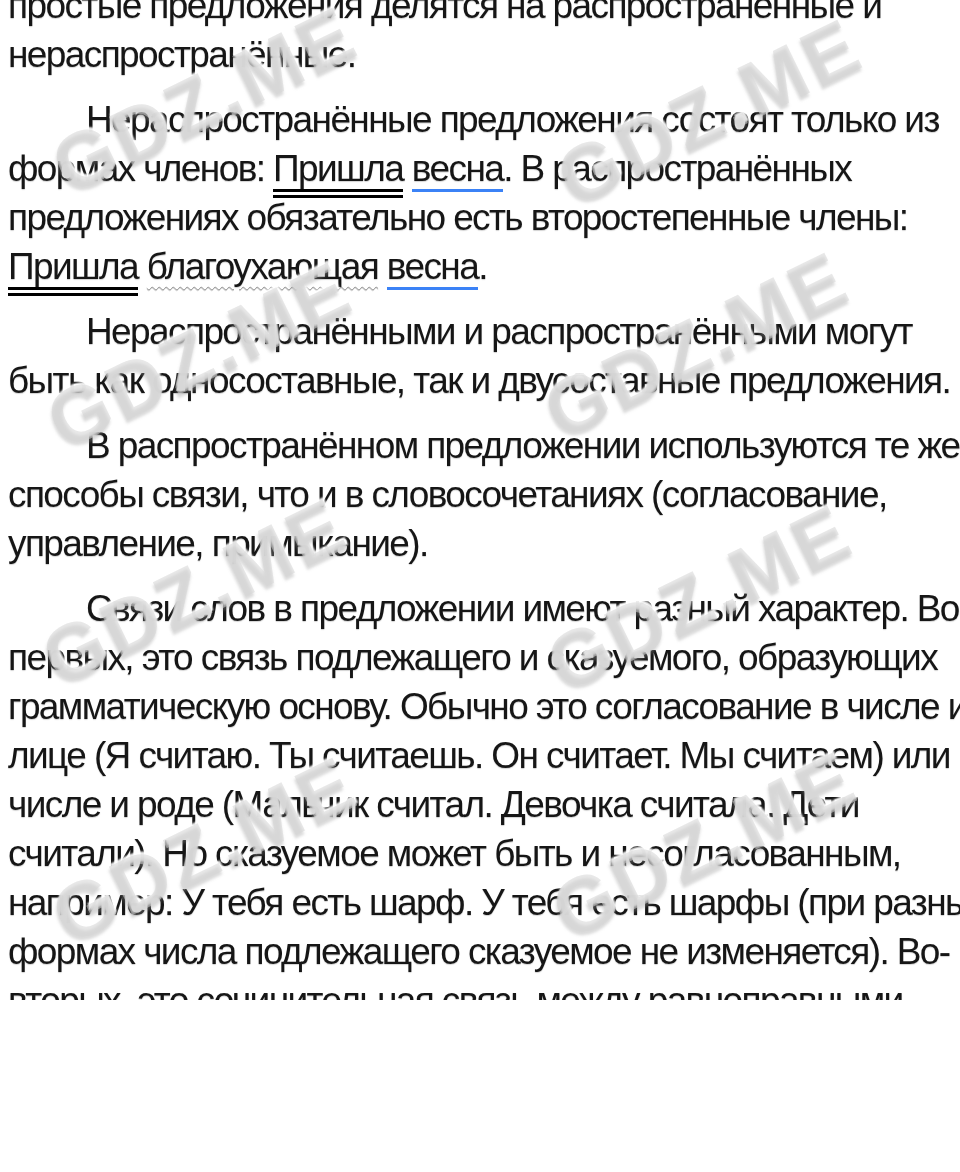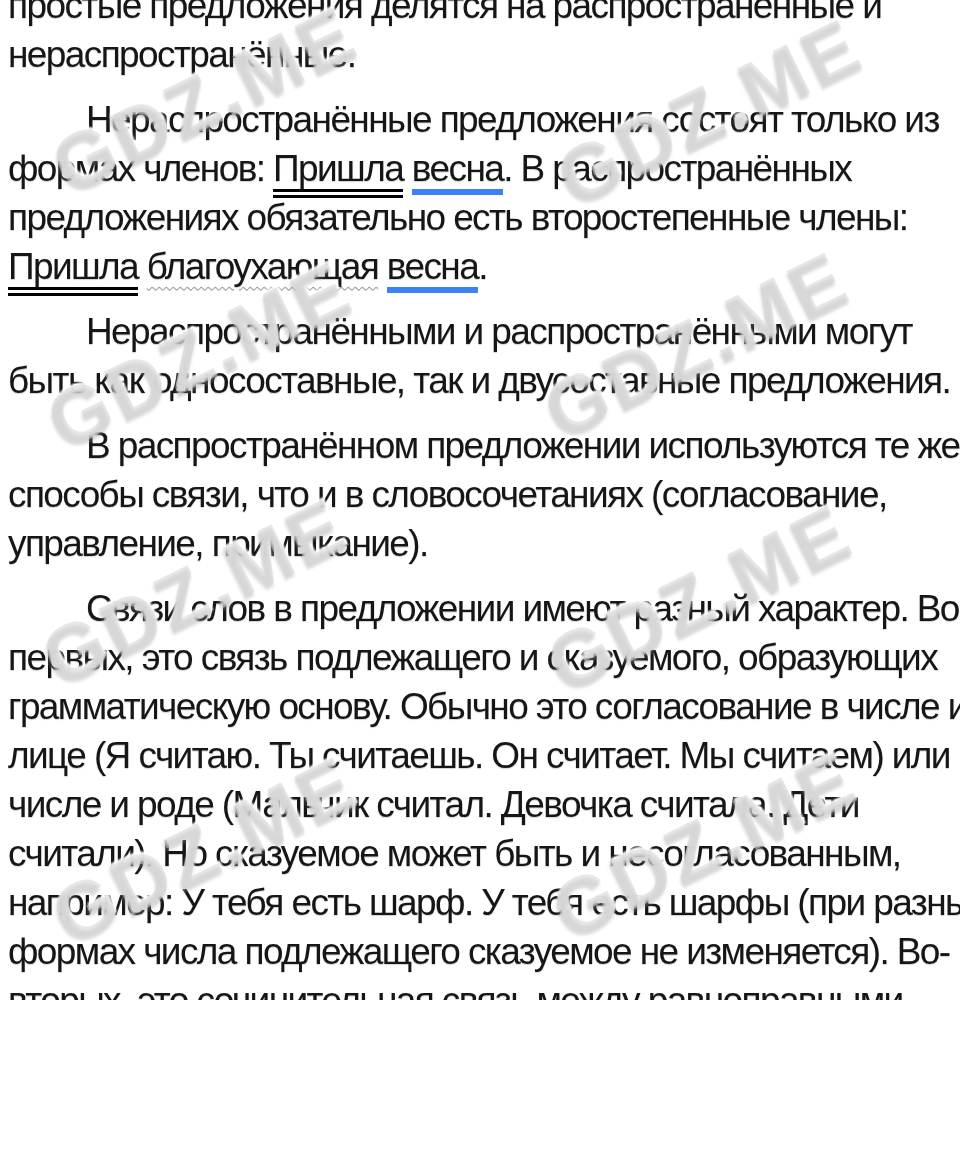--- a/index.html
+++ b/index.html
@@ -28,21 +28,21 @@
     letter-spacing: -1.6px;
     color: #161616;
     text-shadow: 0 1px 1px rgba(0,0,0,0.18);
   }
   .para { margin: 0 0 16px 0; }
   .para:last-child { margin-bottom: 0; }
   .line { white-space: nowrap; height: 49px; }
   .line.indent { padding-left: 78px; }
   .seg { }
   .seg.b { font-weight: bold; }
-  .seg.u1 { border-bottom: 6px solid #3b82f6; }
+  .seg.u1 { border-bottom: 3px solid #3b82f6; }
   .seg.u2 { border-bottom: 9px double #000; }
   .seg.uw {
     text-decoration: underline;
     text-decoration-style: wavy;
     text-decoration-color: #8f8f8f;
     text-decoration-thickness: 1px;
     text-underline-offset: 7px;
   }
   .watermark-layer {
     position: absolute;

